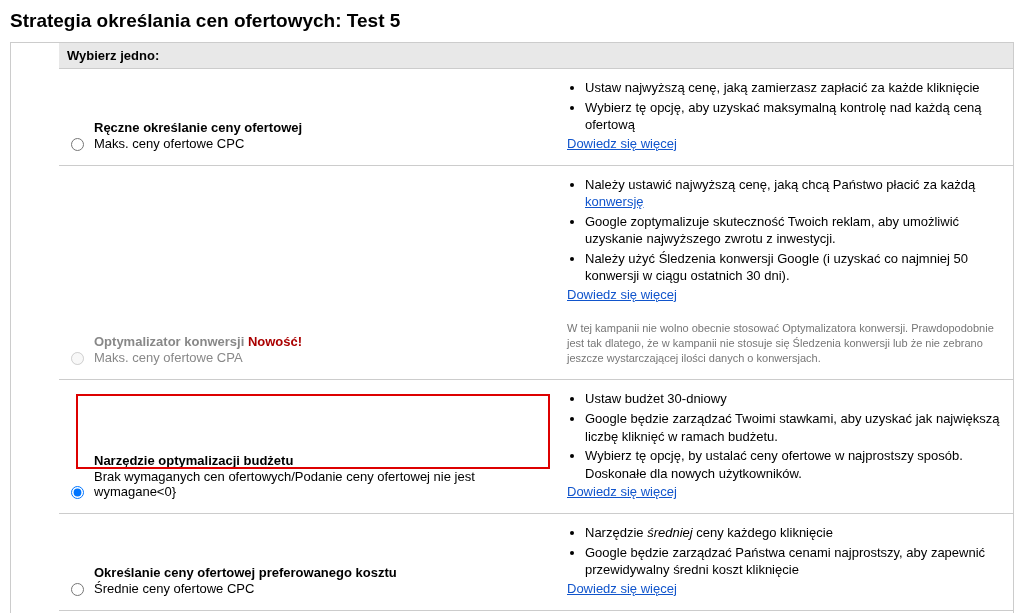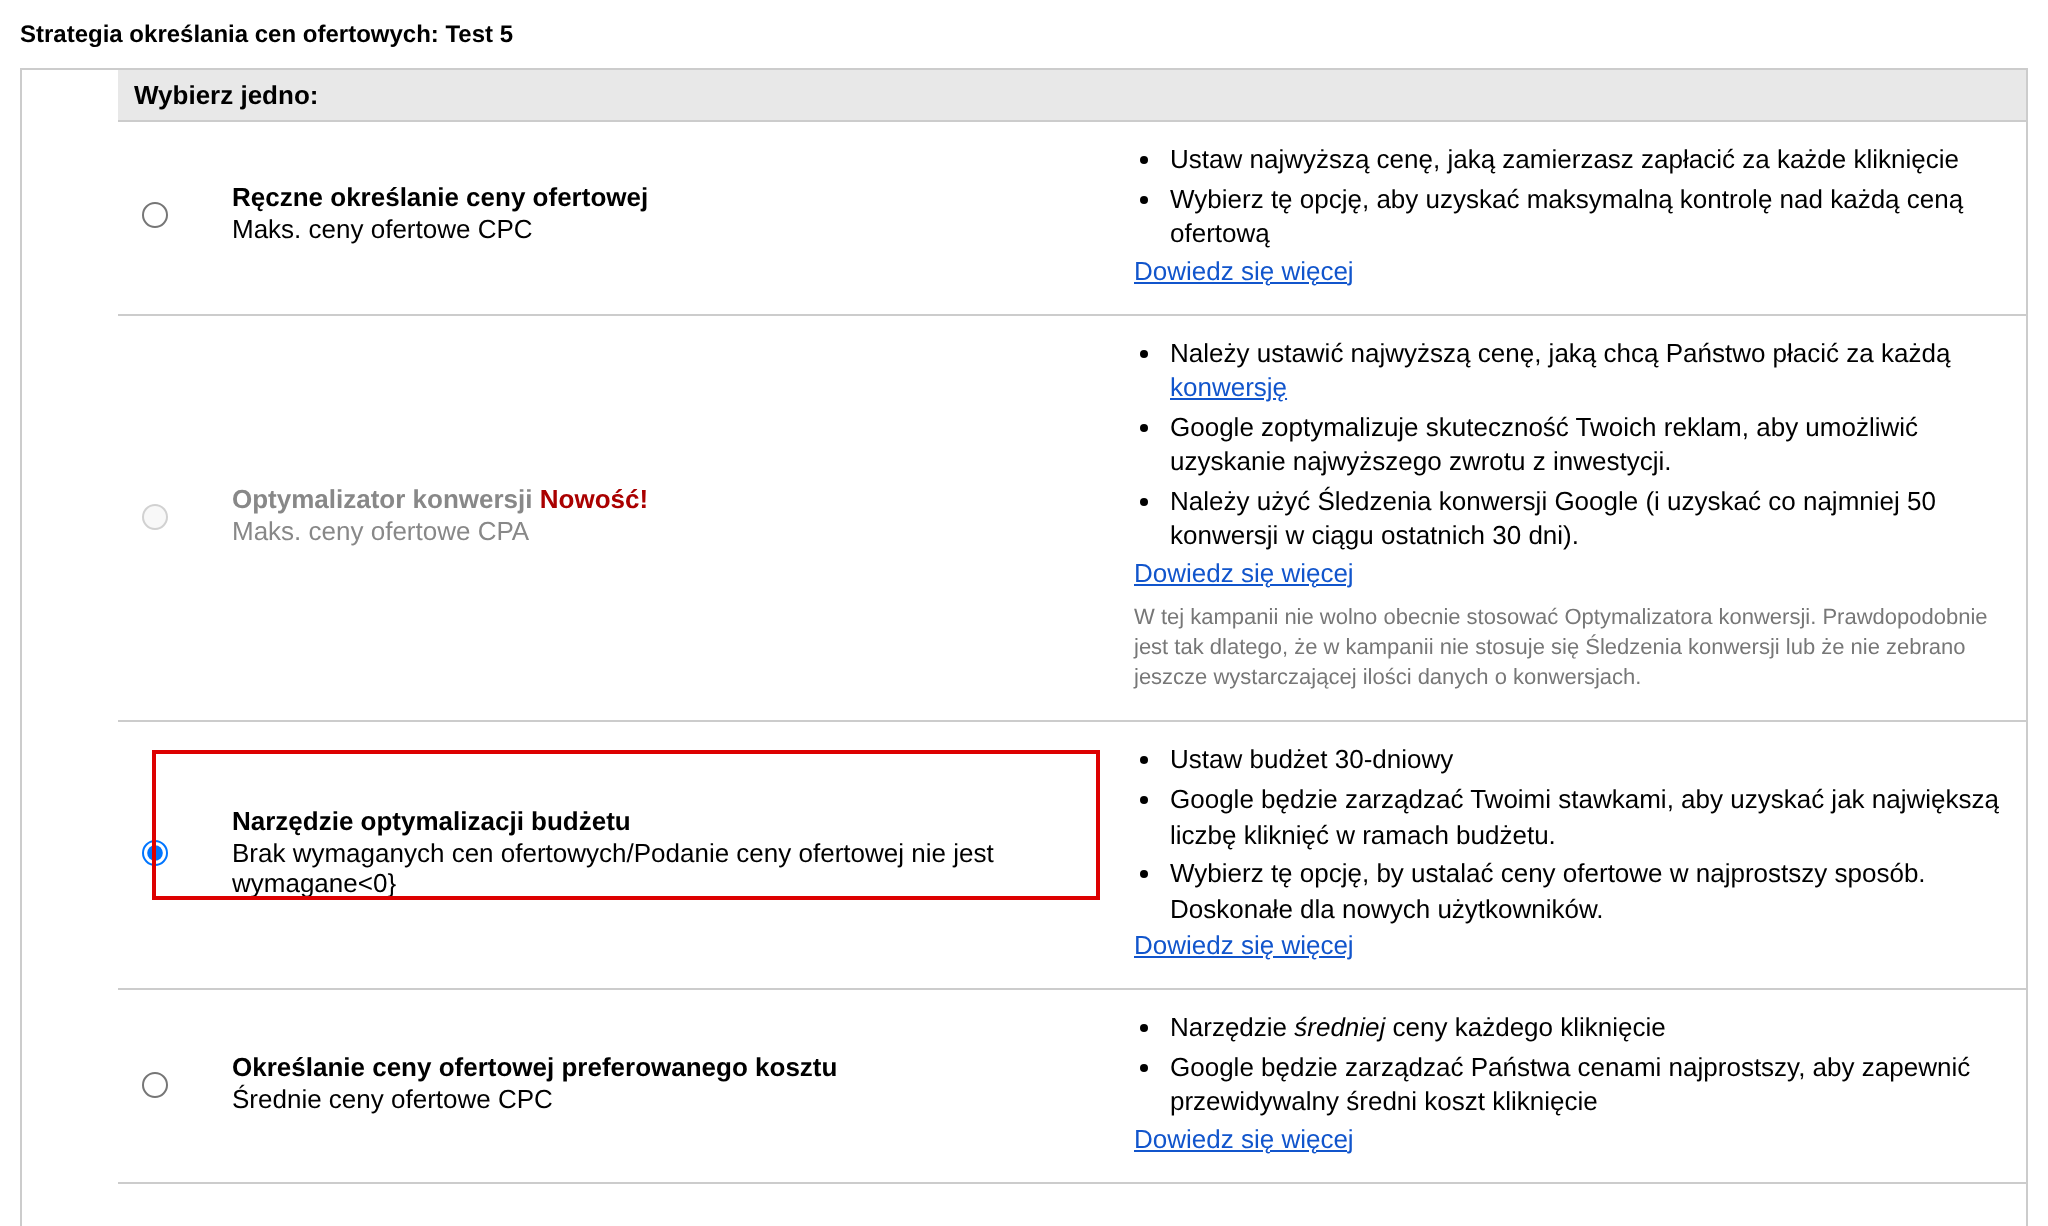--- a/index.html
+++ b/index.html
@@ -5,21 +5,21 @@
   * { box-sizing: border-box; margin: 0; padding: 0; }
   body {
     font-family: Arial, Helvetica, sans-serif;
     font-size: 13px;
     color: #000;
     background: #fff;
     padding: 10px;
     width: 1024px;
   }
   .page-title {
-    font-size: 12px;
+    font-size: 19px;
     font-weight: bold;
     margin-bottom: 10px;
   }
   .panel {
     border: 1px solid #ccc;
     padding-left: 48px;
   }
   .panel-header {
     background: #e8e8e8;
     padding: 5px 8px;
@@ -30,24 +30,23 @@
   .option-block {
     display: flex;
     padding: 10px 8px 14px 8px;
     border-bottom: 1px solid #ccc;
     position: relative;
   }
   .option-block:last-of-type { border-bottom: none; }
   .option-left {
     width: 490px;
     display: flex;
-    align-items: center;
+    align-items: flex-end;
     padding-left: 4px;
     position: relative;
-    gap: 22px;
   }
   .option-left input[type=radio] {
     margin-top: 2px;
     margin-right: 10px;
   }
   .option-titles { }
   .opt-heading {
     font-weight: bold;
     font-size: 13px;
   }
@@ -72,21 +71,21 @@
   }
   .option-right li { margin-bottom: 2px; line-height: 1.35; }
   .link {
     color: #1155cc;
     text-decoration: underline;
     cursor: pointer;
   }
   .note {
     font-size: 11px;
     color: #777;
-    margin-top: 8px;
+    margin-top: 19px;
     line-height: 1.35;
   }
   .highlight-box {
     position: absolute;
     border: 2px solid #d00;
     left: 9px;
     top: 4px;
     width: 474px;
     height: 75px;
     pointer-events: none;

